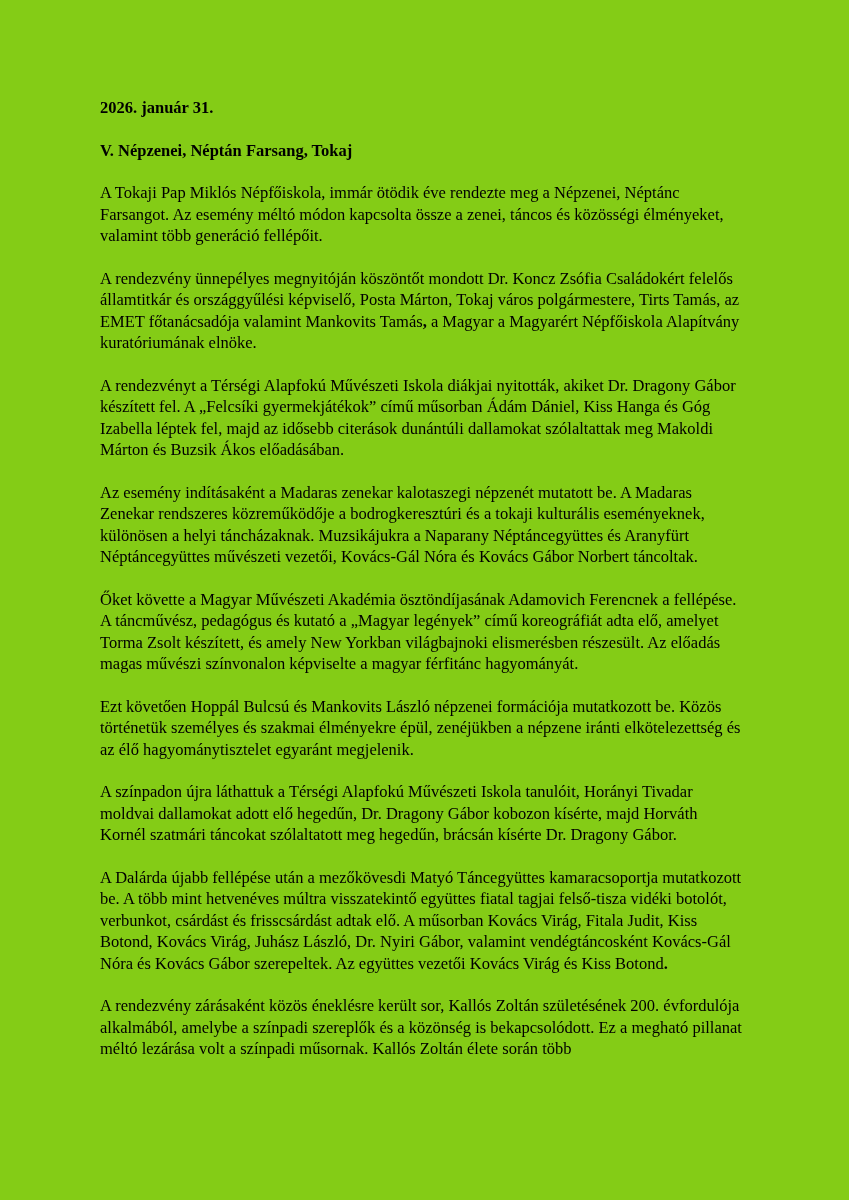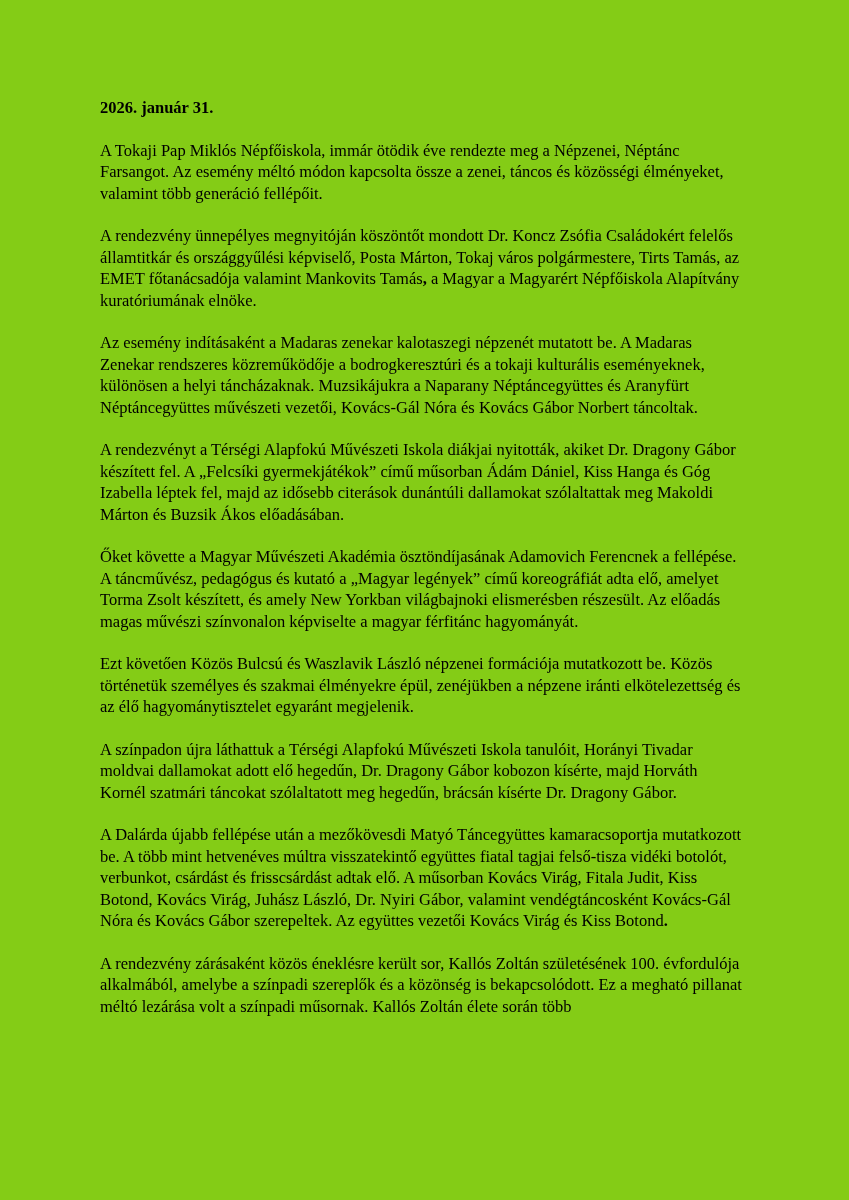--- a/index.html
+++ b/index.html
@@ -39,25 +39,26 @@
   .para span.bold {
     font-weight: bold;
   }
 </style>
 </head>
 <body>
 
 <div class="page">
   <div class="content">
     <p class="date">2026. január 31.</p>
+    <p class="title">V. Népzenei, Néptán Farsang, Tokaj</p>
     <div id="doc-body">
         <p class="para"><span>A Tokaji Pap Miklós Népfőiskola, immár ötödik éve rendezte meg a Népzenei, Néptánc Farsangot. Az esemény méltó módon kapcsolta össze a zenei, táncos és közösségi élményeket, valamint több generáció fellépőit.</span></p>
         <p class="para"><span>A rendezvény ünnepélyes megnyitóján köszöntőt mondott Dr. Koncz Zsófia Családokért felelős államtitkár és országgyűlési képviselő, Posta Márton, Tokaj város polgármestere, Tirts Tamás, az EMET főtanácsadója valamint Mankovits Tamás</span><span class="bold">,</span><span> a Magyar a Magyarért Népfőiskola Alapítvány kuratóriumának elnöke.</span></p>
+        <p class="para"><span>A rendezvényt a Térségi Alapfokú Művészeti Iskola diákjai nyitották, akiket Dr. Dragony Gábor készített fel. A „Felcsíki gyermekjátékok” című műsorban Ádám Dániel, Kiss Hanga és Góg Izabella léptek fel, majd az idősebb citerások dunántúli dallamokat szólaltattak meg Makoldi Márton és Buzsik Ákos előadásában.</span></p>
         <p class="para"><span>Az esemény indításaként a Madaras zenekar kalotaszegi népzenét mutatott be. A Madaras Zenekar rendszeres közreműködője a bodrogkeresztúri és a tokaji kulturális eseményeknek, különösen a helyi táncházaknak. Muzsikájukra a Naparany Néptáncegyüttes és Aranyfürt Néptáncegyüttes művészeti vezetői, Kovács-Gál Nóra és Kovács Gábor Norbert táncoltak.</span></p>
-        <p class="para"><span>A rendezvényt a Térségi Alapfokú Művészeti Iskola diákjai nyitották, akiket Dr. Dragony Gábor készített fel. A „Felcsíki gyermekjátékok” című műsorban Ádám Dániel, Kiss Hanga és Góg Izabella léptek fel, majd az idősebb citerások dunántúli dallamokat szólaltattak meg Makoldi Márton és Buzsik Ákos előadásában.</span></p>
         <p class="para"><span>Őket követte a Magyar Művészeti Akadémia ösztöndíjasának Adamovich Ferencnek a fellépése. A táncművész, pedagógus és kutató a „Magyar legények” című koreográfiát adta elő, amelyet Torma Zsolt készített, és amely New Yorkban világbajnoki elismerésben részesült. Az előadás magas művészi színvonalon képviselte a magyar férfitánc hagyományát.</span></p>
-        <p class="para"><span>Ezt követően Közös Bulcsú és Waszlavik László népzenei formációja mutatkozott be. Közös történetük személyes és szakmai élményekre épül, zenéjükben a népzene iránti elkötelezettség és az élő hagyománytisztelet egyaránt megjelenik.</span></p>
+        <p class="para"><span>Ezt követően Hoppál Bulcsú és Mankovits László népzenei formációja mutatkozott be. Közös történetük személyes és szakmai élményekre épül, zenéjükben a népzene iránti elkötelezettség és az élő hagyománytisztelet egyaránt megjelenik.</span></p>
         <p class="para"><span>A színpadon újra láthattuk a Térségi Alapfokú Művészeti Iskola tanulóit, Horányi Tivadar moldvai dallamokat adott elő hegedűn, Dr. Dragony Gábor kobozon kísérte, majd Horváth Kornél szatmári táncokat szólaltatott meg hegedűn, brácsán kísérte Dr. Dragony Gábor.</span></p>
         <p class="para"><span>A Dalárda újabb fellépése után a mezőkövesdi Matyó Táncegyüttes kamaracsoportja mutatkozott be. A több mint hetvenéves múltra visszatekintő együttes fiatal tagjai felső-tisza vidéki botolót, verbunkot, csárdást és frisscsárdást adtak elő. A műsorban Kovács Virág, Fitala Judit, Kiss Botond, Kovács Virág, Juhász László, Dr. Nyiri Gábor, valamint vendégtáncosként Kovács-Gál Nóra és Kovács Gábor szerepeltek. Az együttes vezetői Kovács Virág és Kiss Botond</span><span class="bold">.</span></p>
-        <p class="para"><span>A rendezvény zárásaként közös éneklésre került sor, Kallós Zoltán születésének 100. évfordulója alkalmából, amelybe a színpadi szereplők és a közönség is bekapcsolódott. Ez a megható pillanat méltó lezárása volt a színpadi műsornak. Kallós Zoltán élete során több</span></p>
+        <p class="para"><span>A rendezvény zárásaként közös éneklésre került sor, Kallós Zoltán születésének 200. évfordulója alkalmából, amelybe a színpadi szereplők és a közönség is bekapcsolódott. Ez a megható pillanat méltó lezárása volt a színpadi műsornak. Kallós Zoltán élete során több</span></p>
       </div>
   </div>
 </div>
 
 </body></html>

